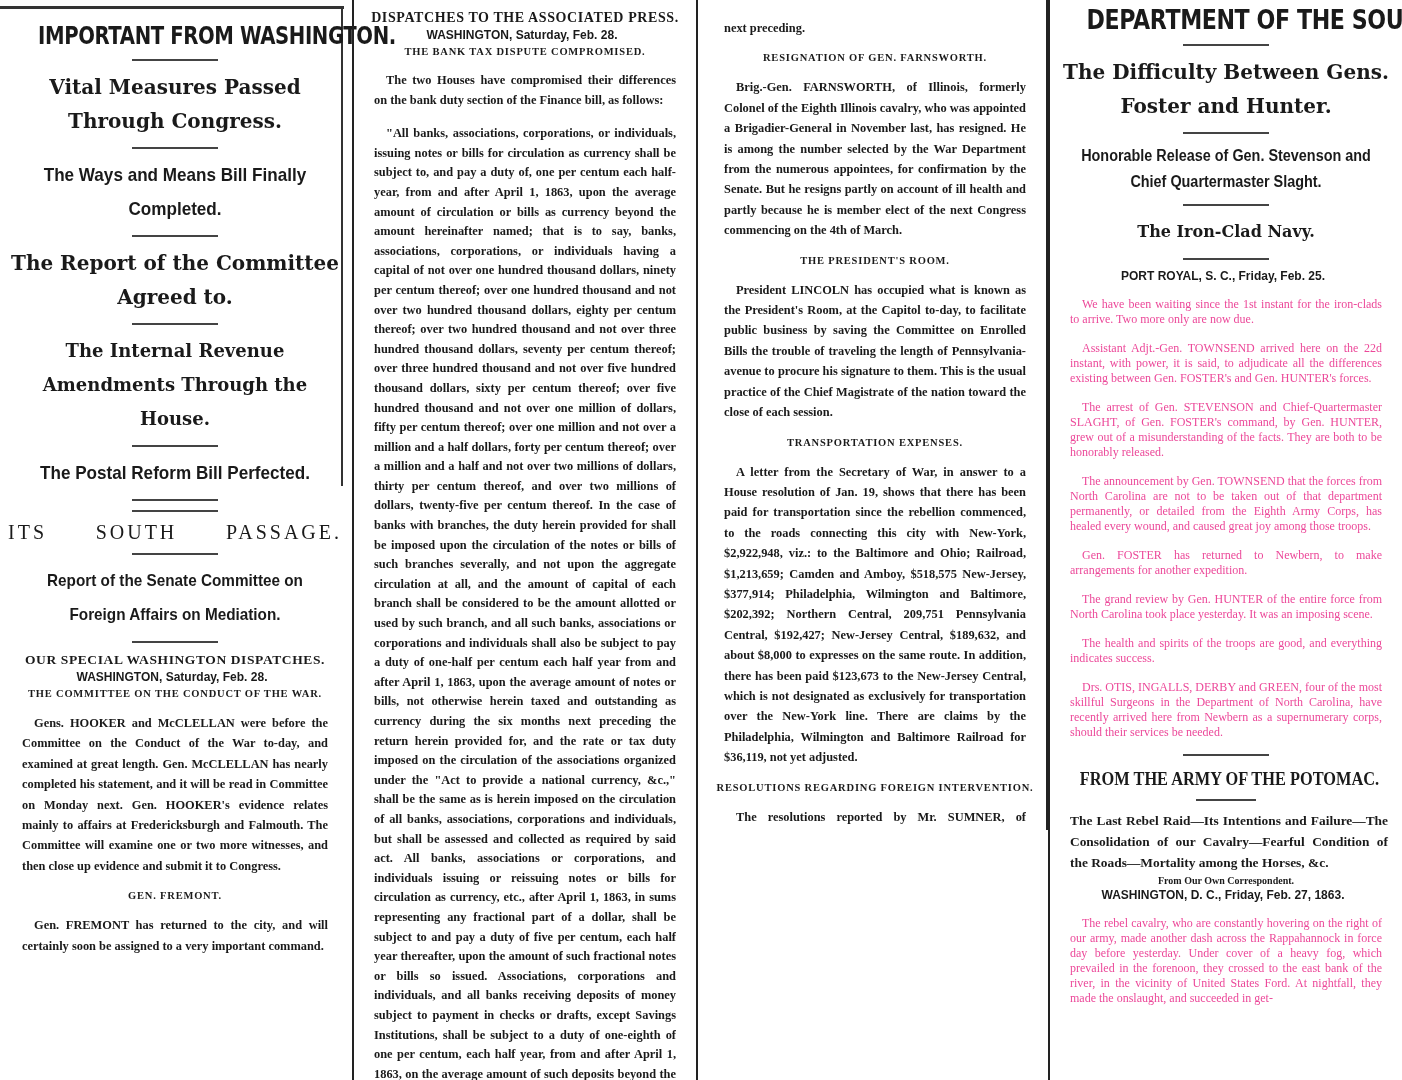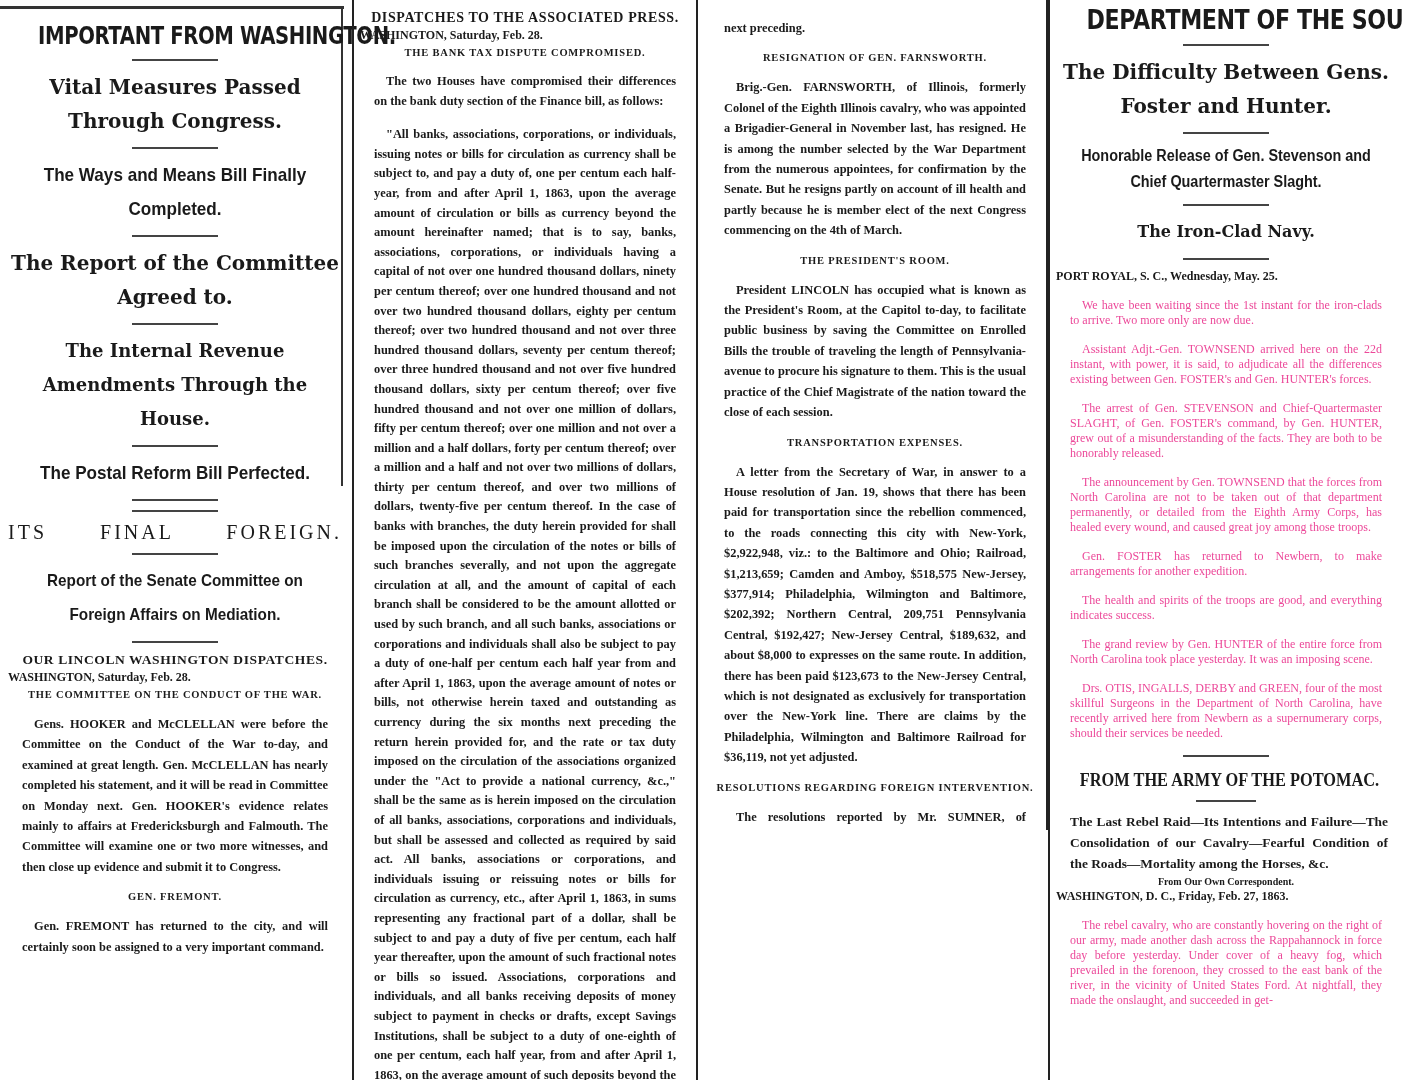--- a/index.html
+++ b/index.html
@@ -21,21 +21,21 @@
   .h-deck { font-family: "DejaVu Serif", serif; font-weight: bold; font-size: 20px; line-height: 34px;
             text-align: center; margin: 0; }
   .h-deck.cond { font-family: "Liberation Sans", sans-serif; font-size: 19px; transform: scaleX(0.9); }
   .h-caps { font-family: "Liberation Serif", serif; font-size: 20px; letter-spacing: 3px; text-align: justify;
             text-align-last: justify; margin: 0; }
   .sep { width: 86px; height: 2px; background: #444; margin: 9px auto; }
   .sub-caps { font-family: "Liberation Serif", serif; font-weight: bold; font-size: 13.5px; text-align: center;
               letter-spacing: 0.6px; margin: 4px 0 2px; white-space: nowrap; }
   .sub-small { font-family: "Liberation Serif", serif; font-weight: bold; font-size: 10.5px; text-align: center;
                letter-spacing: 0.8px; margin: 4px 0; white-space: nowrap; }
-  .dateline { font-family: Liberation Serif, serif; font-weight: bold; font-size: 12px; text-align: left;
+  .dateline { font-family: Liberation Sans, sans-serif; font-weight: bold; font-size: 12px; text-align: center;
               margin: 2px 6px 2px 0; }
   .body { font-family: "Liberation Serif", serif; font-weight: bold; font-size: 12.4px; line-height: 20.4px;
           text-align: justify; margin: 14px; text-indent: 12px; }
   .body.c2 { line-height: 19.6px; }
   .body.c4 { font-weight: normal; font-size: 12px; line-height: 15px; color: #ec4899; }
   .gap-panel { position: absolute; left: 704px; top: 830px; width: 344px; height: 250px; background: #fff; }
   .potomac-head { font-family: "Liberation Serif", serif; font-weight: bold; font-size: 19px; text-align: center;
                   margin: 12px 0 4px; white-space: nowrap; transform: scaleX(0.86); }
   .deck-small { font-family: "Liberation Serif", serif; font-weight: bold; font-size: 13.4px; line-height: 21px;
                 text-align: justify; margin: 0 8px 0 14px; }
@@ -54,25 +54,25 @@
     <div class="sep"></div>
     <p class="h-deck cond">The Ways and Means Bill Finally Completed.</p>
     <div class="sep"></div>
     <p class="h-deck">The Report of the Committee Agreed to.</p>
     <div class="sep"></div>
     <p class="h-deck" style="font-size:18px;">The Internal Revenue Amendments Through the House.</p>
     <div class="sep"></div>
     <p class="h-deck cond">The Postal Reform Bill Perfected.</p>
     <div class="sep"></div>
     <div class="sep"></div>
-    <p class="h-caps">ITS FINAL FOREIGN.</p>
+    <p class="h-caps">ITS SOUTH PASSAGE.</p>
     <div class="sep"></div>
     <p class="h-deck cond" style="font-size:17px;">Report of the Senate Committee on Foreign Affairs on Mediation.</p>
     <div class="sep"></div>
-    <p class="sub-caps">OUR LINCOLN WASHINGTON DISPATCHES.</p>
+    <p class="sub-caps">OUR SPECIAL WASHINGTON DISPATCHES.</p>
     <p class="dateline">WASHINGTON, Saturday, Feb. 28.</p>
     <p class="sub-small">THE COMMITTEE ON THE CONDUCT OF THE WAR.</p>
     <p class="body">Gens. HOOKER and McCLELLAN were before the Committee on the Conduct of the War to-day, and examined at great length. Gen. McCLELLAN has nearly completed his statement, and it will be read in Committee on Monday next. Gen. HOOKER's evidence relates mainly to affairs at Fredericksburgh and Falmouth. The Committee will examine one or two more witnesses, and then close up evidence and submit it to Congress.</p>
     <p class="sub-small">GEN. FREMONT.</p>
     <p class="body">Gen. FREMONT has returned to the city, and will certainly soon be assigned to a very important command.</p>
   </div>
 </div>
 
 <div class="col col2">
   <div class="inner" style="padding-top:6px;">
@@ -103,28 +103,28 @@
 <div class="col col4">
   <div class="inner" style="padding-top:4px;">
     <h1 class="h-banner" style="font-size:27px;">DEPARTMENT OF THE SOUTH.</h1>
     <div class="sep"></div>
     <p class="h-deck">The Difficulty Between Gens. Foster and Hunter.</p>
     <div class="sep"></div>
     <p class="h-deck cond" style="font-size:16px; line-height:26px;">Honorable Release of Gen. Stevenson and Chief Quartermaster Slaght.</p>
     <div class="sep"></div>
     <p class="h-deck" style="font-size:16px;">The Iron-Clad Navy.</p>
     <div class="sep"></div>
-    <p class="dateline">PORT ROYAL, S. C., Wednesday, May. 25.</p>
+    <p class="dateline">PORT ROYAL, S. C., Friday, Feb. 25.</p>
     <p class="body c4">We have been waiting since the 1st instant for the iron-clads to arrive. Two more only are now due.</p>
     <p class="body c4">Assistant Adjt.-Gen. TOWNSEND arrived here on the 22d instant, with power, it is said, to adjudicate all the differences existing between Gen. FOSTER's and Gen. HUNTER's forces.</p>
     <p class="body c4">The arrest of Gen. STEVENSON and Chief-Quartermaster SLAGHT, of Gen. FOSTER's command, by Gen. HUNTER, grew out of a misunderstanding of the facts. They are both to be honorably released.</p>
     <p class="body c4">The announcement by Gen. TOWNSEND that the forces from North Carolina are not to be taken out of that department permanently, or detailed from the Eighth Army Corps, has healed every wound, and caused great joy among those troops.</p>
     <p class="body c4">Gen. FOSTER has returned to Newbern, to make arrangements for another expedition.</p>
+    <p class="body c4">The grand review by Gen. HUNTER of the entire force from North Carolina took place yesterday. It was an imposing scene.</p>
     <p class="body c4">The health and spirits of the troops are good, and everything indicates success.</p>
-    <p class="body c4">The grand review by Gen. HUNTER of the entire force from North Carolina took place yesterday. It was an imposing scene.</p>
     <p class="body c4">Drs. OTIS, INGALLS, DERBY and GREEN, four of the most skillful Surgeons in the Department of North Carolina, have recently arrived here from Newbern as a supernumerary corps, should their services be needed.</p>
     <div class="sep"></div>
     <p class="potomac-head">FROM THE ARMY OF THE POTOMAC.</p>
     <div class="sep" style="width:60px;"></div>
     <p class="deck-small">The Last Rebel Raid—Its Intentions and Failure—The Consolidation of our Cavalry—Fearful Condition of the Roads—Mortality among the Horses, &amp;c.</p>
     <p class="corr">From Our Own Correspondent.</p>
     <p class="dateline">WASHINGTON, D. C., Friday, Feb. 27, 1863.</p>
     <p class="body c4">The rebel cavalry, who are constantly hovering on the right of our army, made another dash across the Rappahannock in force day before yesterday. Under cover of a heavy fog, which prevailed in the forenoon, they crossed to the east bank of the river, in the vicinity of United States Ford. At nightfall, they made the onslaught, and succeeded in get-</p>
   </div>
 </div>

